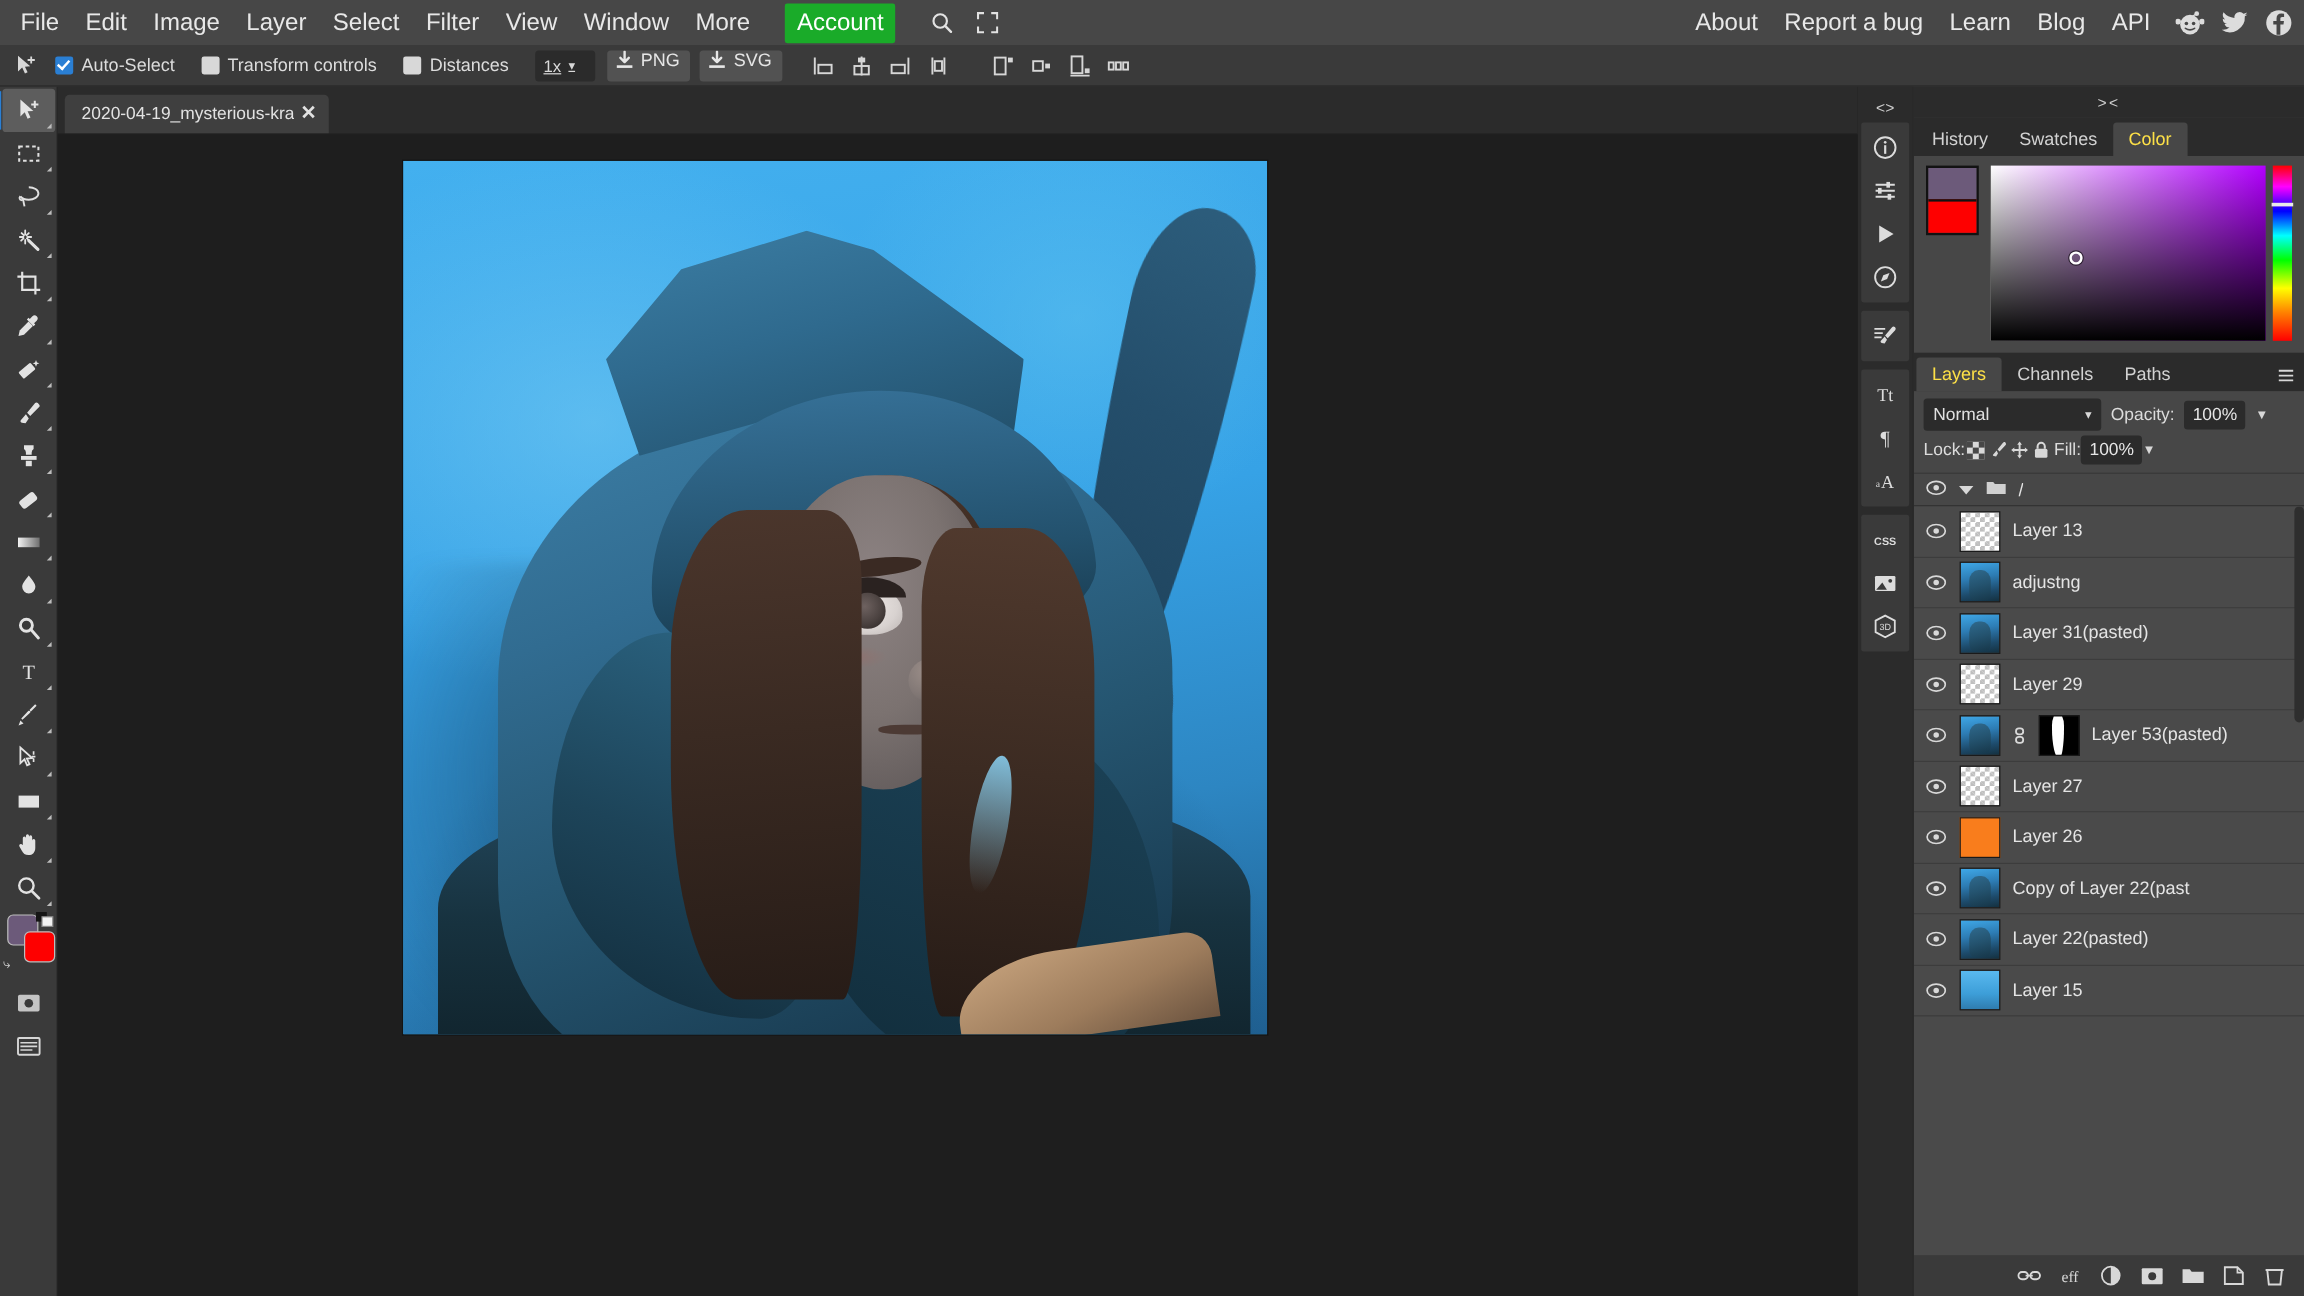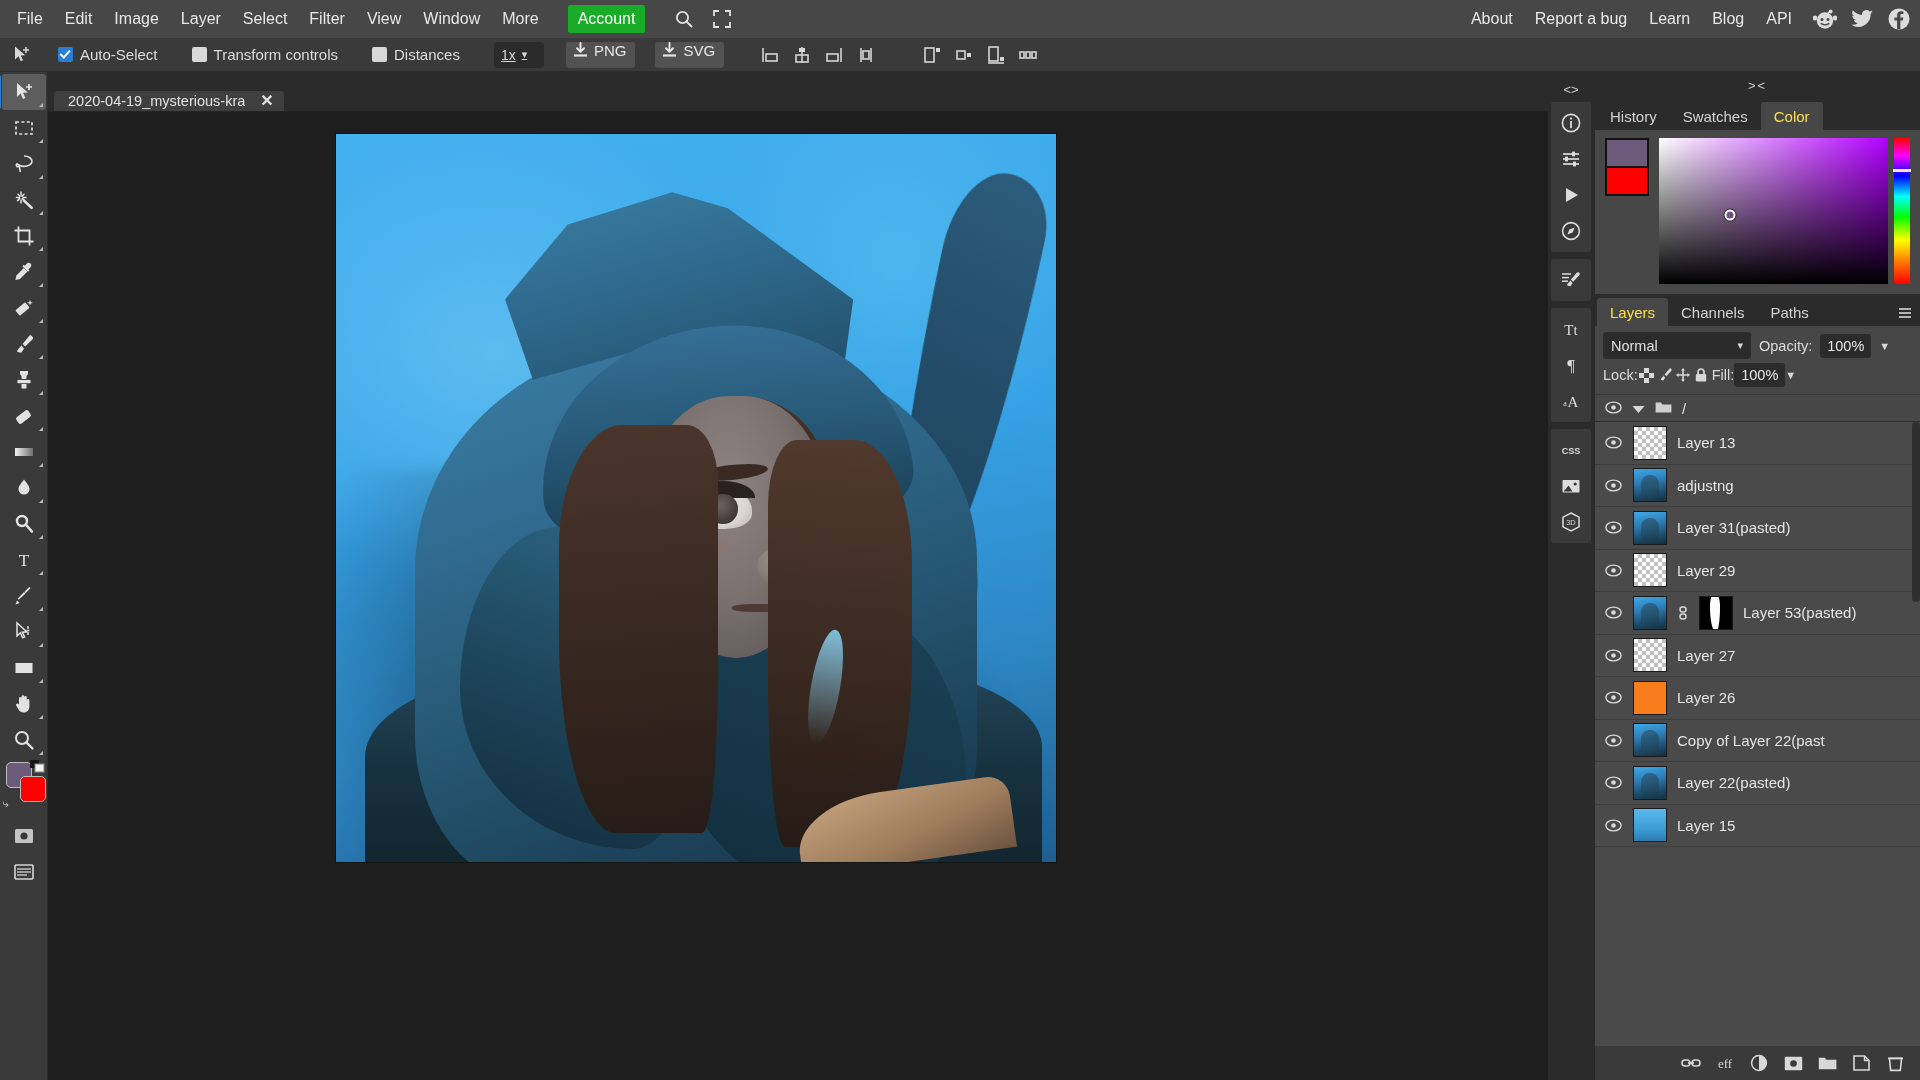--- a/index.html
+++ b/index.html
@@ -12,33 +12,33 @@
     -webkit-font-smoothing:antialiased;
   }
   .app{ width:1920px; height:1080px; position:relative; display:flex; flex-direction:column; }
 
   
   .menubar{
     height:38px; background:#474747; display:flex; align-items:center;
     flex:0 0 38px; padding:0 6px; position:relative; z-index:30;
   }
   .menu-item{
-    padding:6px 11px; color:#e8e8e8; font-size:16px; cursor:default; border-radius:2px;
+    padding:6px 11px; color:#e8e8e8; font-size:20px; cursor:default; border-radius:2px;
     white-space:nowrap;
   }
   .menu-item.account{ background:#1aab29; color:#fff; padding:5px 10px; border-radius:2px; margin:0 18px;}
   .menu-icon{ width:34px; height:28px; display:flex; align-items:center; justify-content:center; margin-left:4px; }
   .menubar .spacer{ flex:1; }
   .right-links{ display:flex; align-items:center; gap:0px; }
   .social{ width:30px; height:30px; display:flex; align-items:center; justify-content:center; margin-left:7px;}
 
   
   .optionsbar{
     height:34px; flex:0 0 34px; background:#3a3a3a; display:flex; align-items:center;
-    padding:0 6px; gap:12px; border-bottom:1px solid #2c2c2c; position:relative; z-index:20;
+    padding:0 6px; gap:0px; border-bottom:1px solid #2c2c2c; position:relative; z-index:20;
   }
   .opt-tool-icon{ width:32px; height:28px; display:flex;align-items:center;justify-content:center; margin-right:8px;}
   .chk-wrap{ display:flex; align-items:center; gap:7px; margin-right:22px; cursor:default; }
   .chk{ width:15px;height:15px;border-radius:2px;background:#d8d8d8; display:inline-block; position:relative;}
   .chk.checked{ background:#2a7fd4; }
   .chk.checked:after{
     content:""; position:absolute; left:4px; top:1px; width:4px;height:8px;
     border:solid #fff; border-width:0 2px 2px 0; transform:rotate(42deg);
   }
   .chk-label{ font-size:15px; color:#dcdcdc; }
@@ -82,21 +82,21 @@
   .chip-mini{ position:absolute; right:0px; top:-2px; width:16px;height:14px;}
   .swap-arrow{ position:absolute; left:1px; bottom:-2px; font-size:11px; color:#d0d0d0;}
 
   
   .canvas-col{ flex:1; display:flex; flex-direction:column; min-width:0; background:#1e1e1e;}
   .tabstrip{
     height:40px; flex:0 0 40px; background:#2b2b2b; display:flex; align-items:flex-end;
     padding-left:6px; border-bottom:1px solid #232323;
   }
   .tab{
-    background:#3f3f3f; height:20px; display:flex; align-items:center; gap:15px;
+    background:#3f3f3f; height:32px; display:flex; align-items:center; gap:5px;
     padding:0 10px 0 14px; border-radius:4px 4px 0 0; font-size:14.5px; color:#e2e2e2;
     max-width:260px;
   }
   .tab .tabname{ overflow:hidden; white-space:nowrap; text-overflow:clip; max-width:186px; display:block;}
   .tab .close{ font-size:16px; color:#e2e2e2; font-weight:bold; line-height:1;}
   .canvas-wrap{ flex:1; position:relative; overflow:hidden; background:#1e1e1e; }
   .artboard{
     position:absolute; left:288px; top:22px; width:720px; height:728px;
     box-shadow:0 0 0 1px #141414;
     overflow:hidden;

